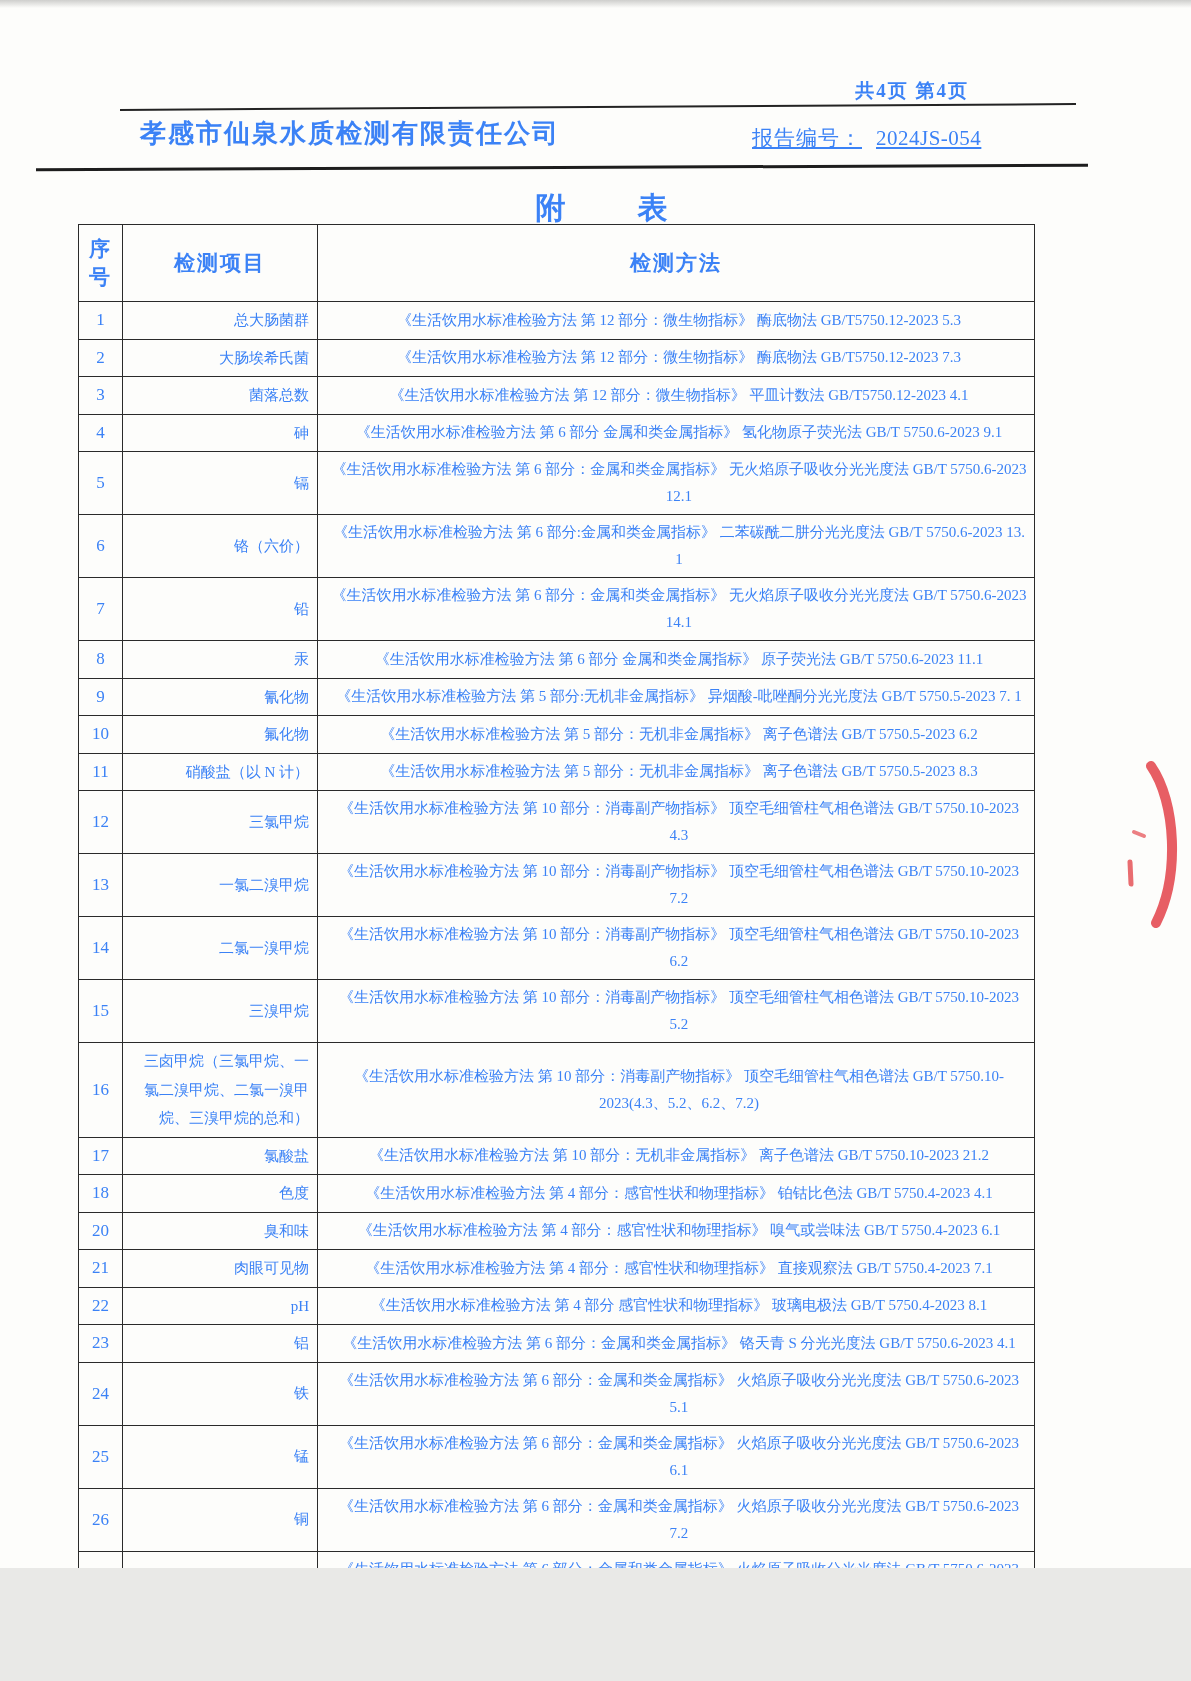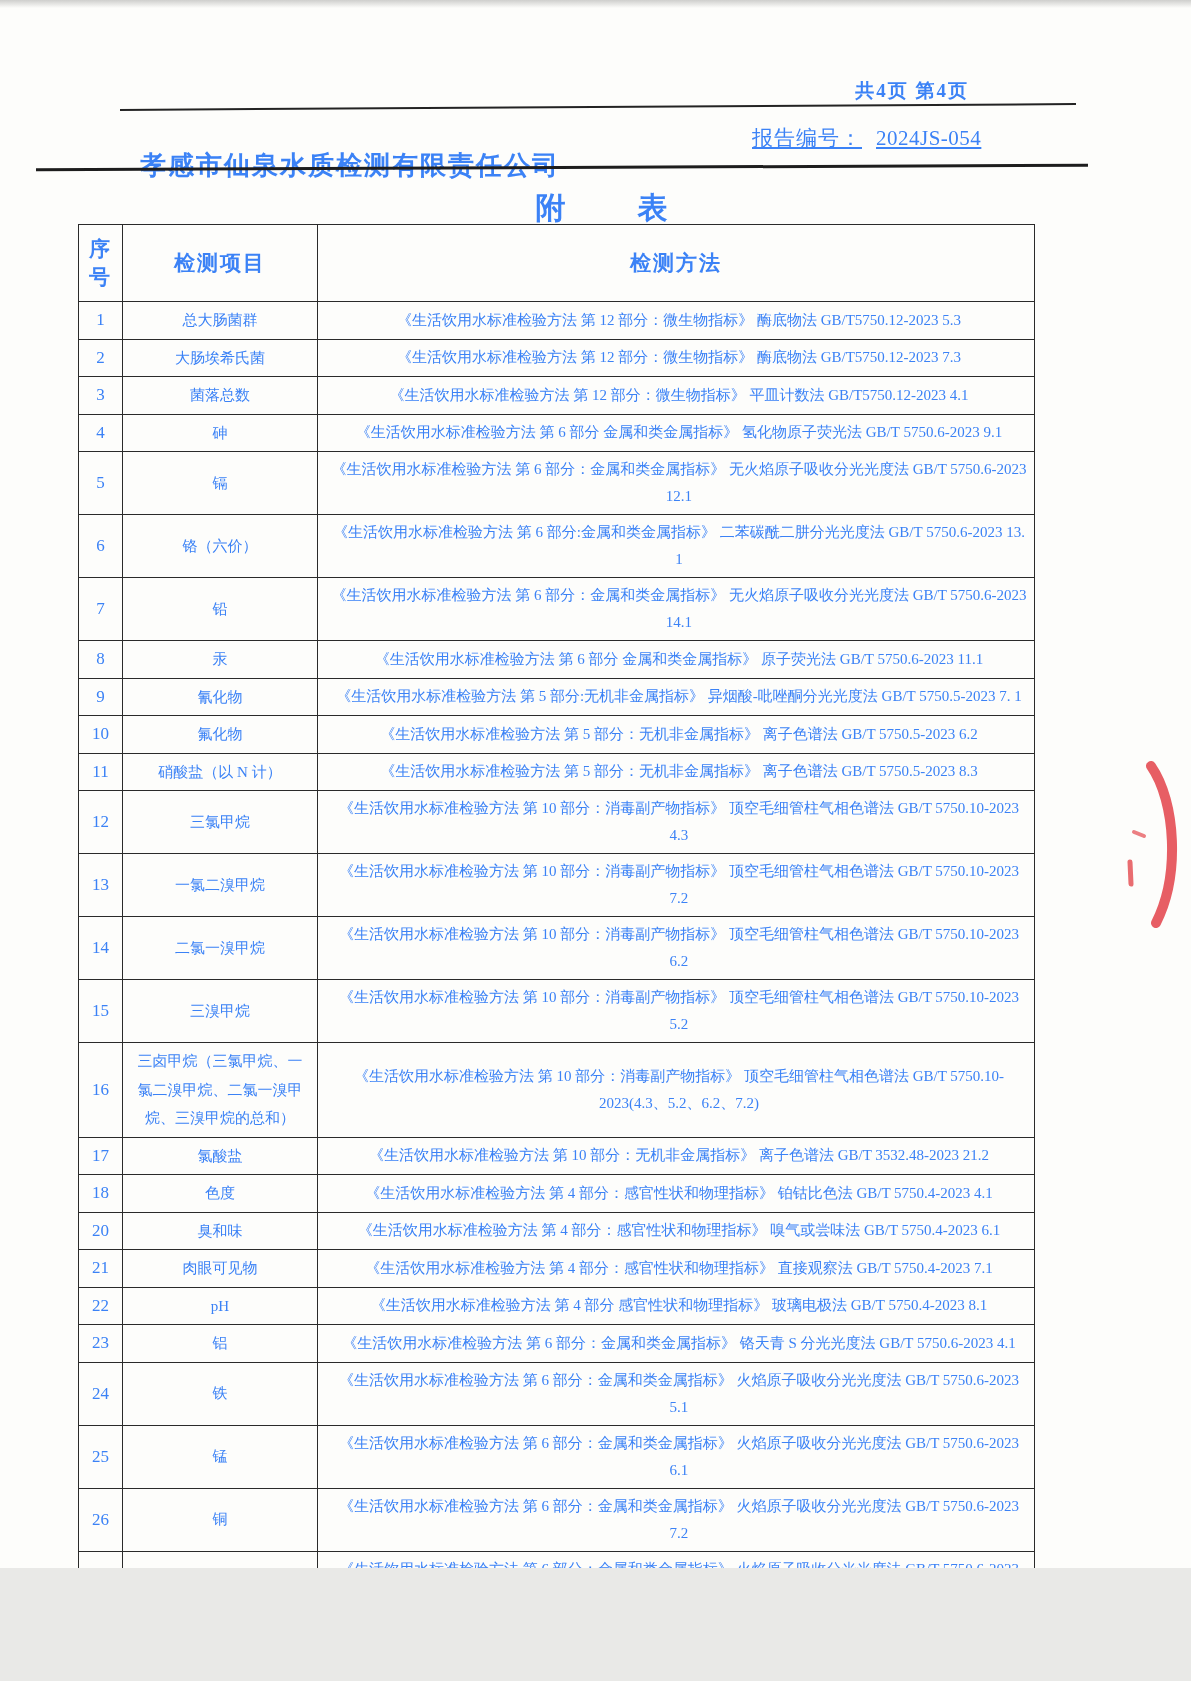--- a/index.html
+++ b/index.html
@@ -24,21 +24,20 @@
     font-size:19px;font-weight:600;letter-spacing:2px;
   }
   .rule-top{
     position:absolute;top:106px;left:120px;width:956px;height:2px;
     background:#232323;transform:rotate(-0.35deg);
   }
   .company{
     position:absolute;top:116px;left:140px;
     font-size:26px;font-weight:700;letter-spacing:2px;
     font-family:"Liberation Sans","DejaVu Sans",sans-serif;
-    margin-top:32px;
   }
   .report-no{
     position:absolute;top:124px;left:752px;
     font-size:21px;letter-spacing:1px;text-decoration:underline;
   }
   .report-no .val{margin-left:14px;letter-spacing:0.5px;}
   .rule-bottom{
     position:absolute;top:166px;left:36px;width:1052px;height:3px;
     background:#1d1d1d;transform:rotate(-0.25deg);
   }
@@ -58,21 +57,21 @@
   }
   table.methods th{
     font-size:21px;font-weight:600;letter-spacing:2px;
     padding:10px 4px;
   }
   td.no{
     text-align:center;font-size:17px;
     padding:4px 2px;
   }
   td.item{
-    text-align:center;
+    text-align:right;
     padding:4px 8px;line-height:1.9;
   }
   td.method{
     text-align:center;
     padding:4px 6px 4px 12px;line-height:1.8;
   }
   .footer-blank{
     position:absolute;top:1580px;left:0;width:100%;
     text-align:center;font-size:20px;letter-spacing:2px;
   }
@@ -191,21 +190,21 @@
           <td class="method">《生活饮用水标准检验方法 第 10 部分：消毒副产物指标》 顶空毛细管柱气相色谱法 GB/T 5750.10-2023 5.2</td>
         </tr>
         <tr>
           <td class="no">16</td>
           <td class="item">三卤甲烷（三氯甲烷、一氯二溴甲烷、二氯一溴甲烷、三溴甲烷的总和）</td>
           <td class="method">《生活饮用水标准检验方法 第 10 部分：消毒副产物指标》 顶空毛细管柱气相色谱法 GB/T 5750.10-2023(4.3、5.2、6.2、7.2)</td>
         </tr>
         <tr>
           <td class="no">17</td>
           <td class="item">氯酸盐</td>
-          <td class="method">《生活饮用水标准检验方法 第 10 部分：无机非金属指标》 离子色谱法 GB/T 3532.48-2023 21.2</td>
+          <td class="method">《生活饮用水标准检验方法 第 10 部分：无机非金属指标》 离子色谱法 GB/T 5750.10-2023 21.2</td>
         </tr>
         <tr>
           <td class="no">18</td>
           <td class="item">色度</td>
           <td class="method">《生活饮用水标准检验方法 第 4 部分：感官性状和物理指标》 铂钴比色法 GB/T 5750.4-2023 4.1</td>
         </tr>
         <tr>
           <td class="no">20</td>
           <td class="item">臭和味</td>
           <td class="method">《生活饮用水标准检验方法 第 4 部分：感官性状和物理指标》 嗅气或尝味法 GB/T 5750.4-2023 6.1</td>

